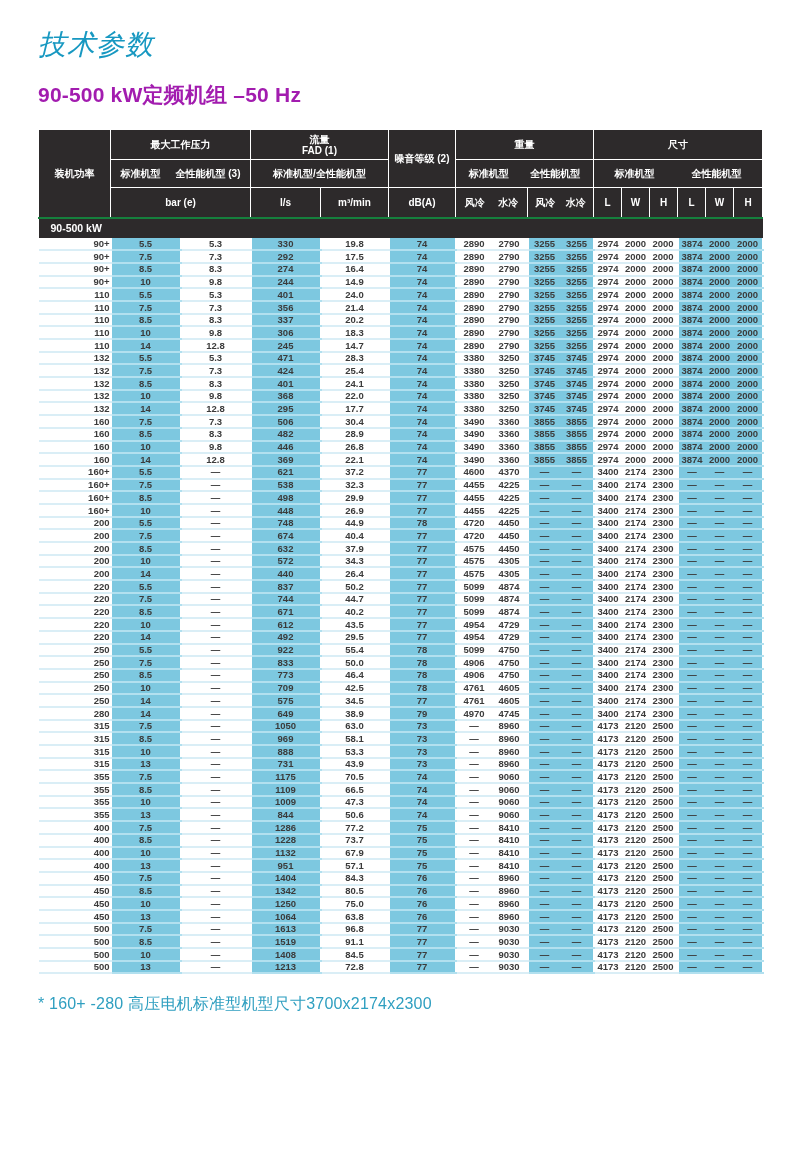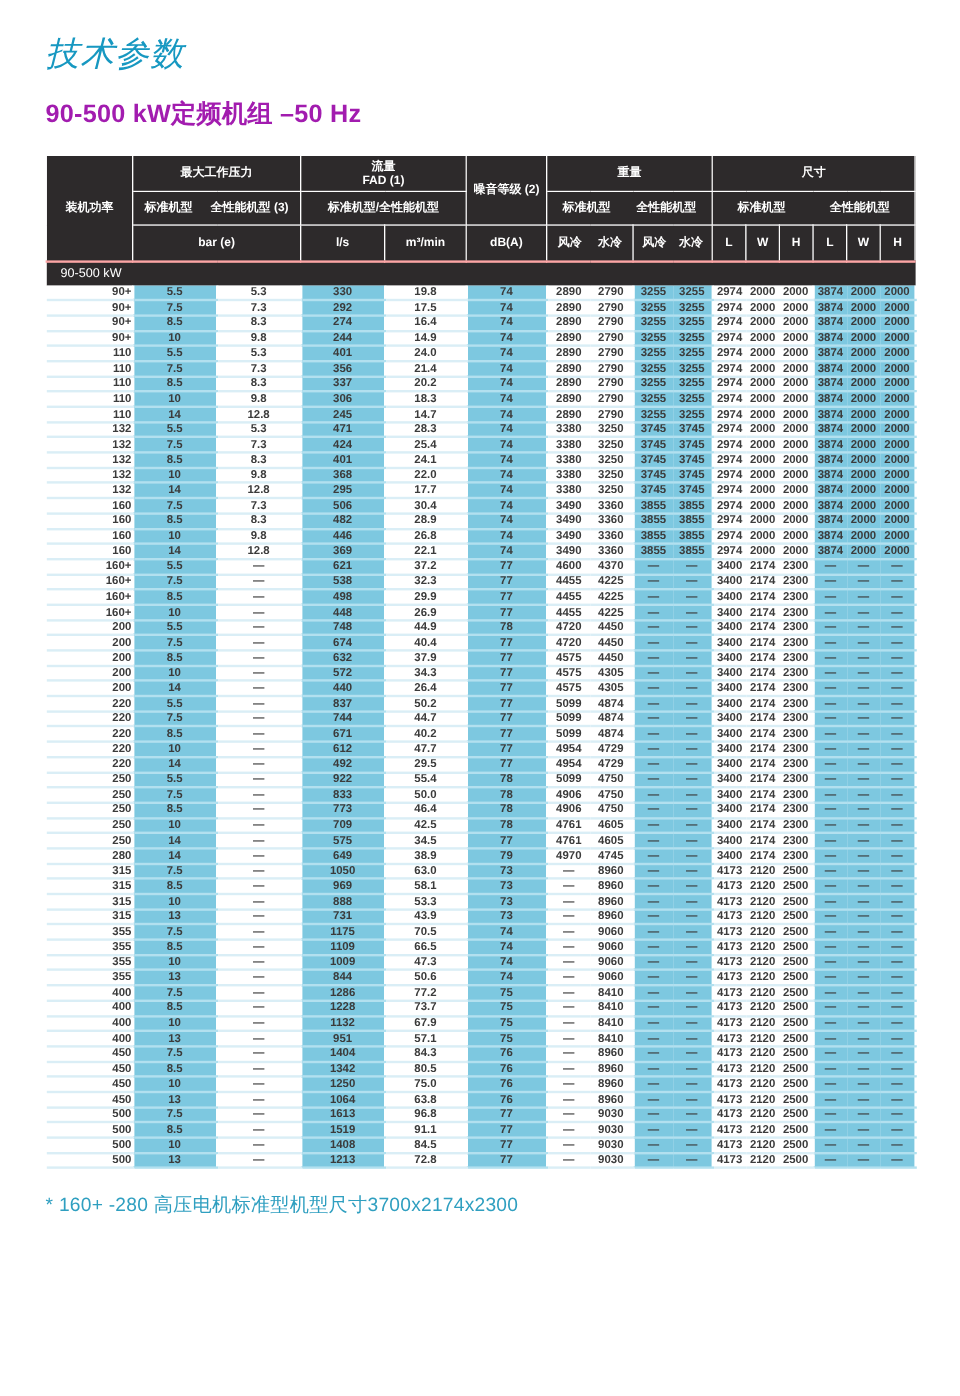--- a/index.html
+++ b/index.html
@@ -26,22 +26,22 @@
   thead td{
     background:var(--header-bg);color:#fff;font-size:10px;font-weight:bold;
     text-align:center;vertical-align:middle;border:1px solid #fff;
     padding:0 2px;line-height:11px;margin-top:19px;
   }
   tr.hr1 td{height:30px;}
   tr.hr2 td{height:28px;}
   tr.hr3 td{height:30px;}
   .pair{display:flex;justify-content:space-around;align-items:center;width:100%;}
   tr.band td{
-    background:var(--header-bg);color:#fff;font-size:10.5px;font-weight:normal;
-    text-align:left;padding-left:12px;height:20px;border-top:2px solid #fca5a5;
+    background:var(--header-bg);color:#fff;font-size:10.5px;font-weight:bold;
+    text-align:left;padding-left:12px;height:20px;border-top:2px solid #15803d;
   }
   tbody td.c{
     height:12.7px;font-size:9.5px;font-weight:bold;color:var(--txt);
     text-align:center;vertical-align:middle;line-height:1;
     border-bottom:2px solid var(--sep-white);background:#fff;white-space:nowrap;
   }
   tbody td.c.power{text-align:right;padding-left:12px;}
   tbody td.c.blue{background:var(--blue);border-bottom-color:var(--sep-blue);}
   tbody td.c.gl{border-left:2px solid #fff;}
   tbody td.c.gr{border-right:2px solid #fff;}
@@ -674,21 +674,21 @@
         <td class="c">2300</td>
         <td class="c blue gl">—</td>
         <td class="c blue">—</td>
         <td class="c blue gr">—</td>
       </tr>
       <tr>
         <td class="c power">220</td>
         <td class="c blue gl gr">10</td>
         <td class="c">—</td>
         <td class="c blue gl gr">612</td>
-        <td class="c">47.7</td>
+        <td class="c">43.5</td>
         <td class="c blue gl gr">77</td>
         <td class="c">4954</td>
         <td class="c">4729</td>
         <td class="c blue gl">—</td>
         <td class="c blue gr">—</td>
         <td class="c">3400</td>
         <td class="c">2174</td>
         <td class="c">2300</td>
         <td class="c blue gl">—</td>
         <td class="c blue">—</td>

